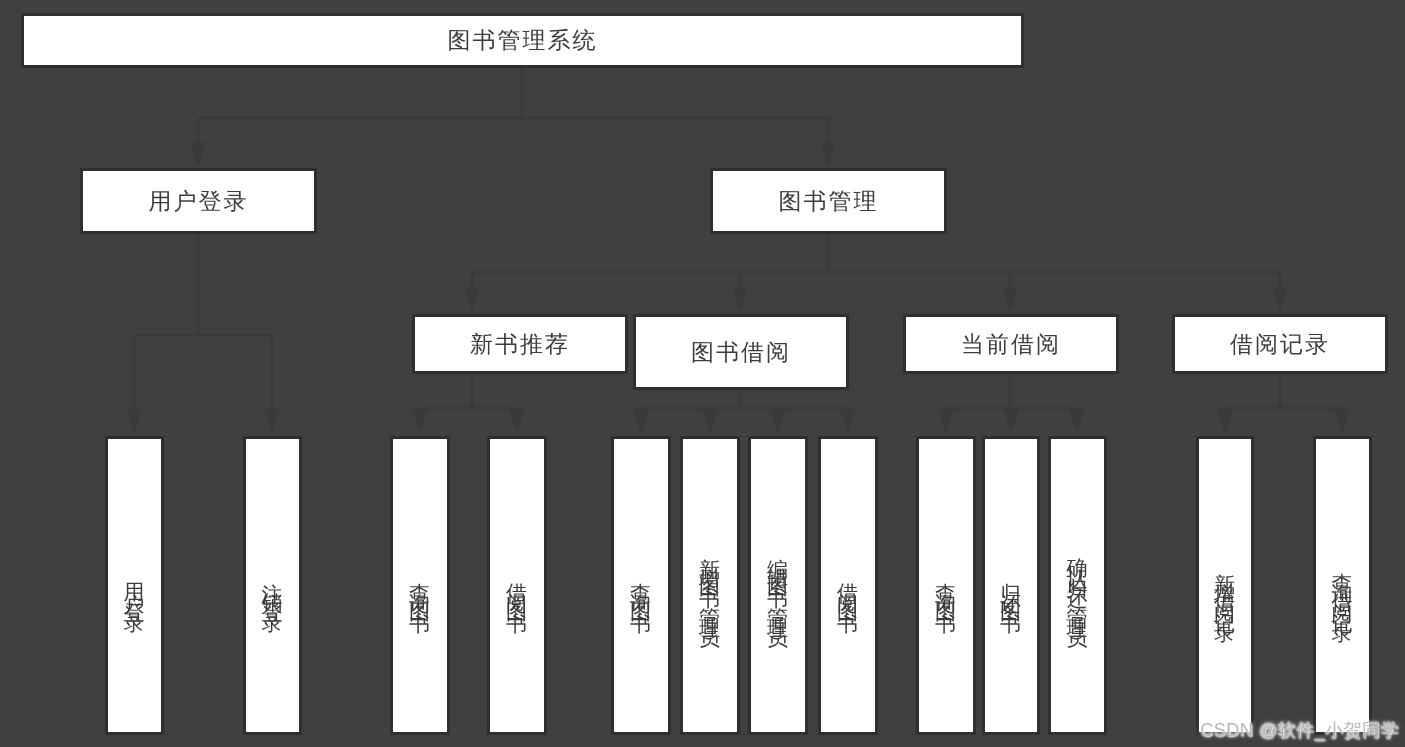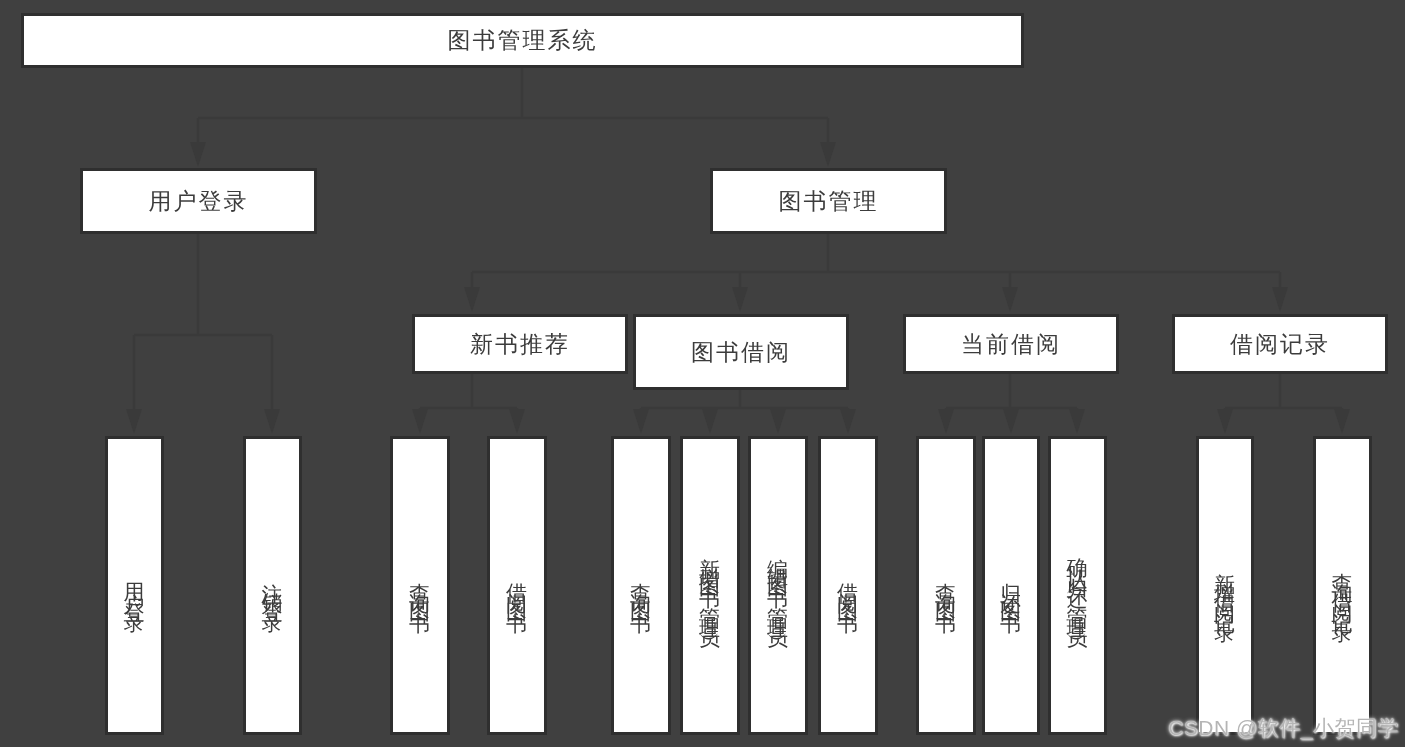--- a/index.html
+++ b/index.html
@@ -47,21 +47,21 @@
     font-size: 21px;
     letter-spacing: 10px;
     line-height: 1;
     color: #3c3c3c;
   }
   .watermark {
     position: absolute;
     right: 6px;
     bottom: 5px;
     z-index: 3;
-    font-size: 21px;
+    font-size: 18px;
     color: #b5b5b5;
     letter-spacing: 0.5px;
     text-shadow: 0 0 2px #ffffff, 0 0 4px #ffffff, 1px 1px 2px #ffffff;
     white-space: nowrap;
   }
 </style>
 </head>
 <body>
 
 <div class="canvas">

